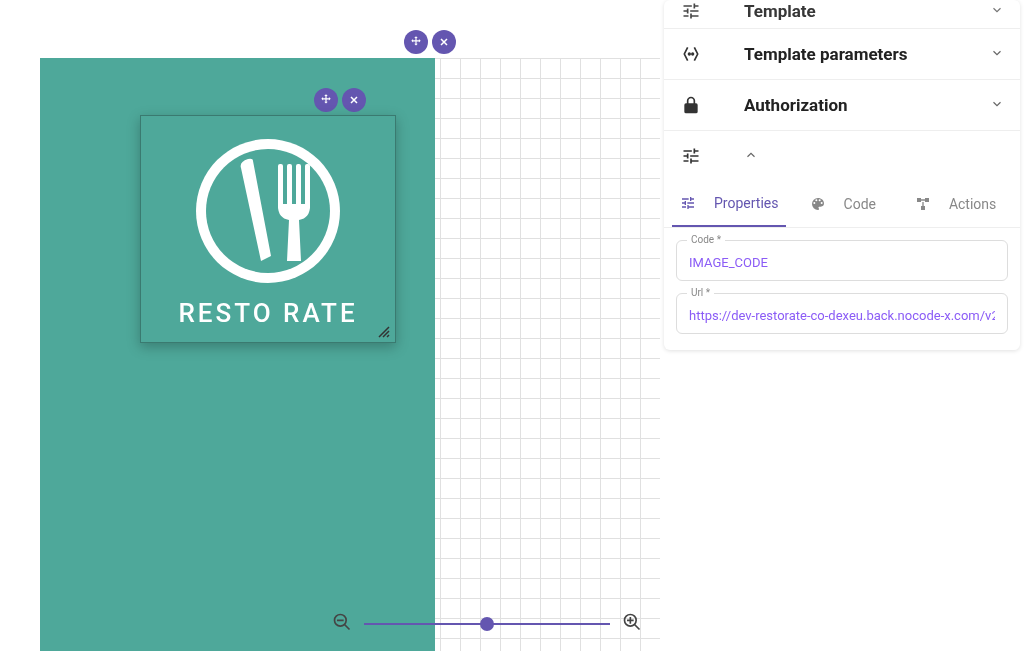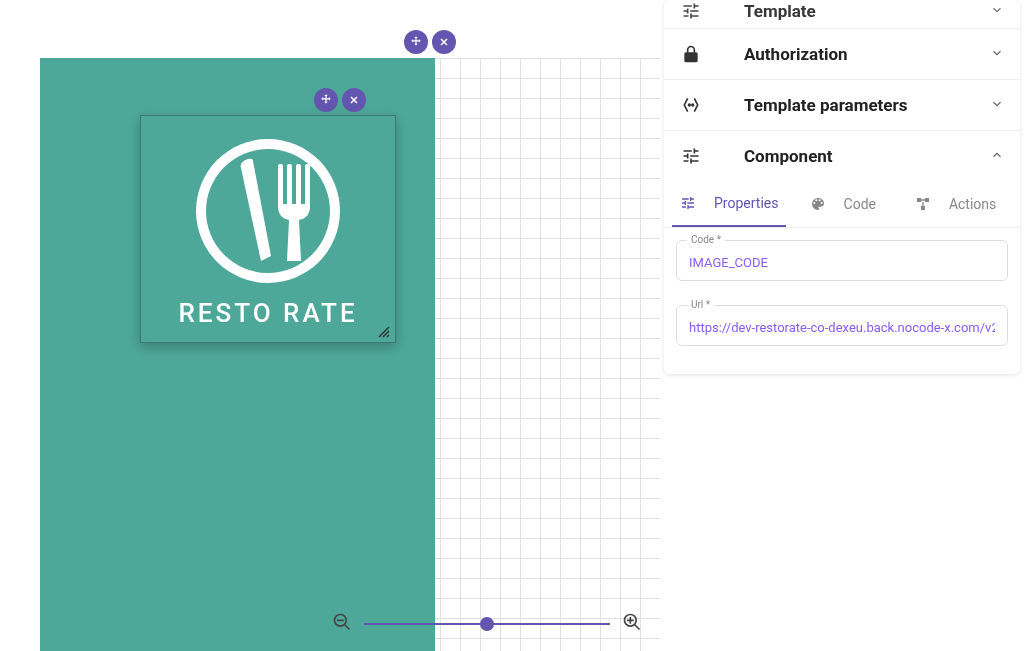--- a/index.html
+++ b/index.html
@@ -187,21 +187,21 @@
   border-bottom: 2px solid #6456b0;
 }
 .field-group {
   padding: 12px 12px 4px 12px;
 }
 .field {
   position: relative;
   border: 1px solid #ddd;
   border-radius: 6px;
   padding: 14px 12px 10px 12px;
-  margin-bottom: 24px;
+  margin-bottom: 12px;
 }
 .field-label {
   position: absolute;
   top: -7px;
   left: 10px;
   background: #fff;
   padding: 0 4px;
   font-size: 10px;
   color: #888;
 }
@@ -297,55 +297,54 @@
       <span class="section-title">Template</span>
       <span class="chevron">
         <svg width="14" height="14" viewBox="0 0 24 24" fill="none" stroke="#666" stroke-width="2">
             <path d="M6 9l6 6 6-6"></path>
           </svg>
       </span>
     </div>
 
     <div class="panel-section">
       <span class="section-icon">
+        <svg width="20" height="20" viewBox="0 0 24 24" fill="none" stroke="#333" stroke-width="2">
+            <path d="M8 4L4 12l4 8M16 4l4 8-4 8"></path>
+            <circle cx="10" cy="12" r="1" fill="#333"></circle>
+            <circle cx="14" cy="12" r="1" fill="#333"></circle>
+          </svg>
+      </span>
+      <span class="section-title">Template parameters</span>
+      <span class="chevron">
+        <svg width="14" height="14" viewBox="0 0 24 24" fill="none" stroke="#666" stroke-width="2">
+            <path d="M6 9l6 6 6-6"></path>
+          </svg>
+      </span>
+    </div>
+
+    <div class="panel-section">
+      <span class="section-icon">
         <svg width="20" height="20" viewBox="0 0 24 24" fill="#333">
             <path d="M12 2a5 5 0 00-5 5v3H6a2 2 0 00-2 2v8a2 2 0 002 2h12a2 2 0 002-2v-8a2 2 0 00-2-2h-1V7a5 5 0 00-5-5zm-3 5a3 3 0 016 0v3H9z"></path>
           </svg>
       </span>
       <span class="section-title">Authorization</span>
       <span class="chevron">
         <svg width="14" height="14" viewBox="0 0 24 24" fill="none" stroke="#666" stroke-width="2">
             <path d="M6 9l6 6 6-6"></path>
           </svg>
       </span>
     </div>
 
     <div class="panel-section">
       <span class="section-icon">
-        <svg width="20" height="20" viewBox="0 0 24 24" fill="none" stroke="#333" stroke-width="2">
-            <path d="M8 4L4 12l4 8M16 4l4 8-4 8"></path>
-            <circle cx="10" cy="12" r="1" fill="#333"></circle>
-            <circle cx="14" cy="12" r="1" fill="#333"></circle>
-          </svg>
-      </span>
-      <span class="section-title">Template parameters</span>
-      <span class="chevron">
-        <svg width="14" height="14" viewBox="0 0 24 24" fill="none" stroke="#666" stroke-width="2">
-            <path d="M6 9l6 6 6-6"></path>
-          </svg>
-      </span>
-    </div>
-
-    <div class="panel-section">
-      <span class="section-icon">
         <svg width="20" height="20" viewBox="0 0 24 24" fill="#333">
             <path d="M3 17h6v2H3zM3 5h10v2H3zM13 21v-2h8v-2h-8v-2h-2v6zM7 9v2H3v2h4v2h2V9zM21 13v-2H11v2zM15 9h2V7h4V5h-4V3h-2z"></path>
           </svg>
       </span>
-      <span class="section-title">Component</span>
       <span class="chevron">
         <svg width="14" height="14" viewBox="0 0 24 24" fill="none" stroke="#666" stroke-width="2">
             <path d="M6 15l6-6 6 6"></path>
           </svg>
       </span>
     </div>
 
     <div class="tabs">
       <div class="tab active">
         <svg width="16" height="16" viewBox="0 0 24 24" fill="#6456b0">

